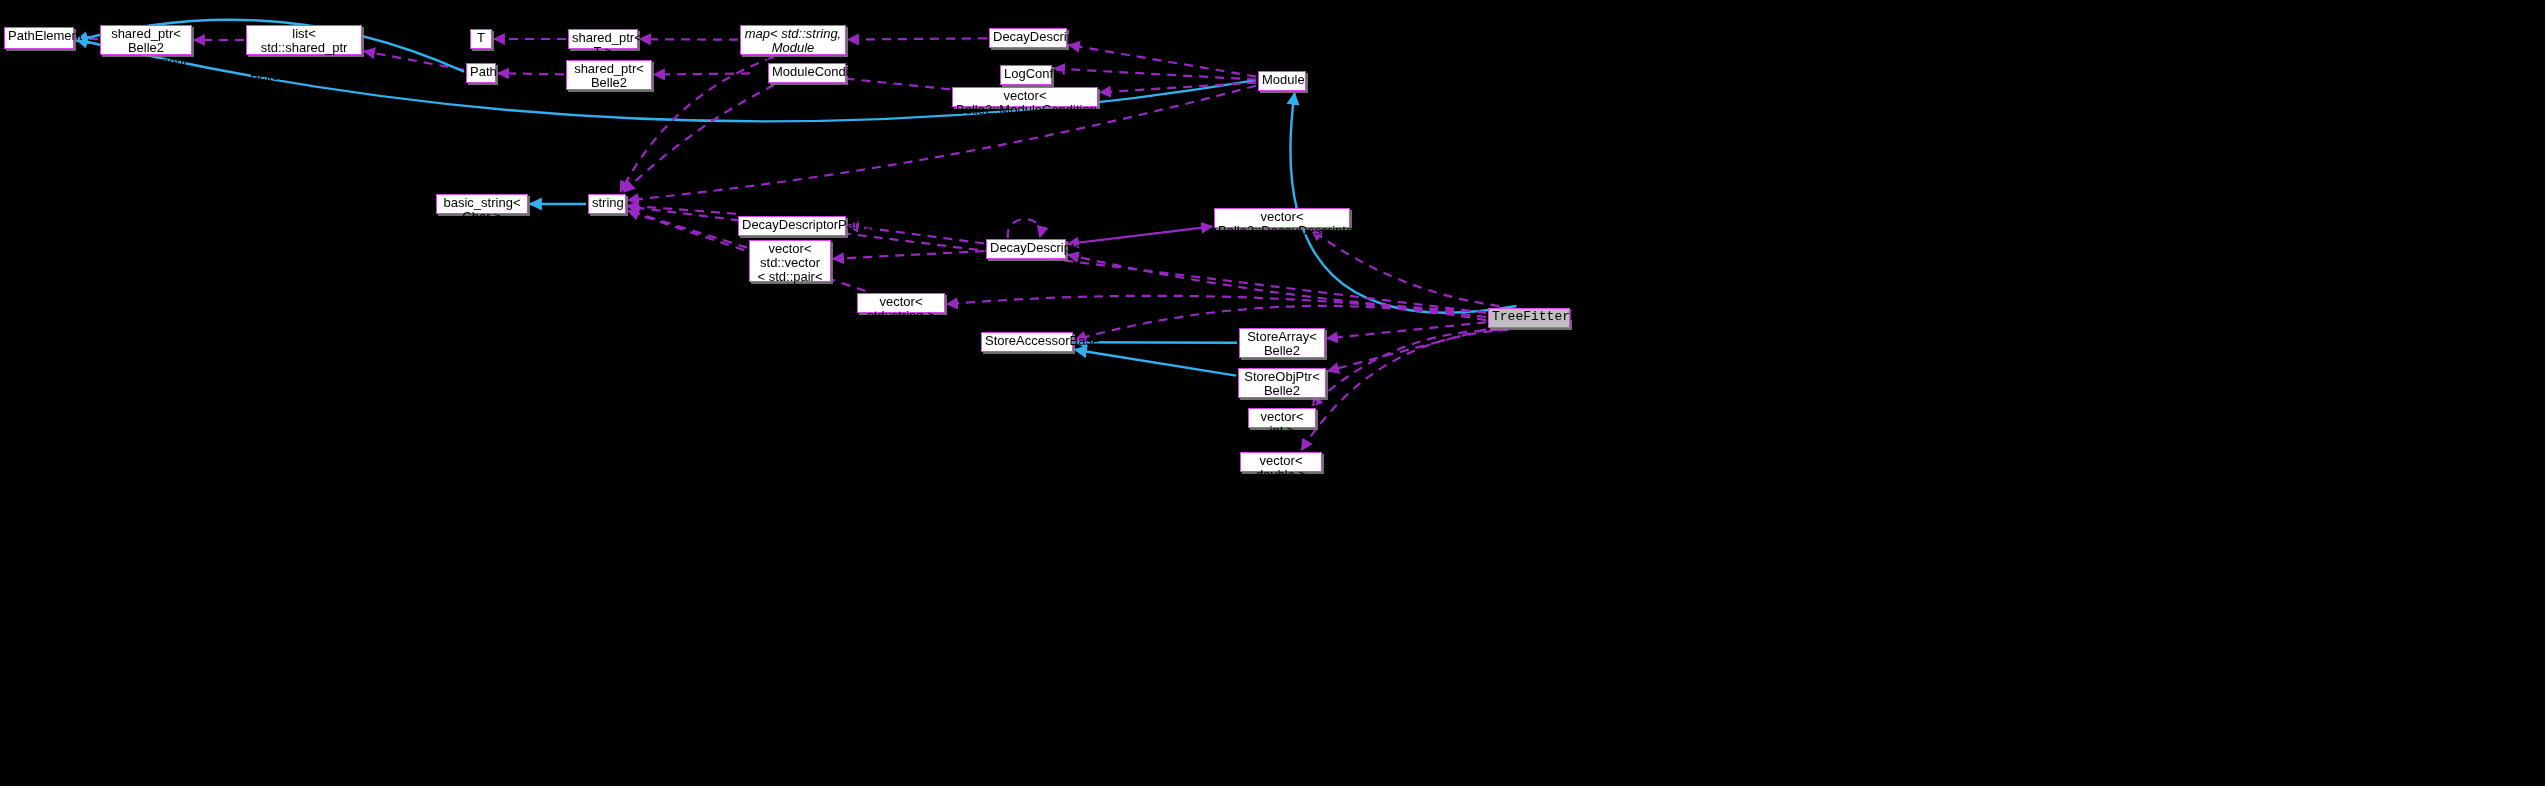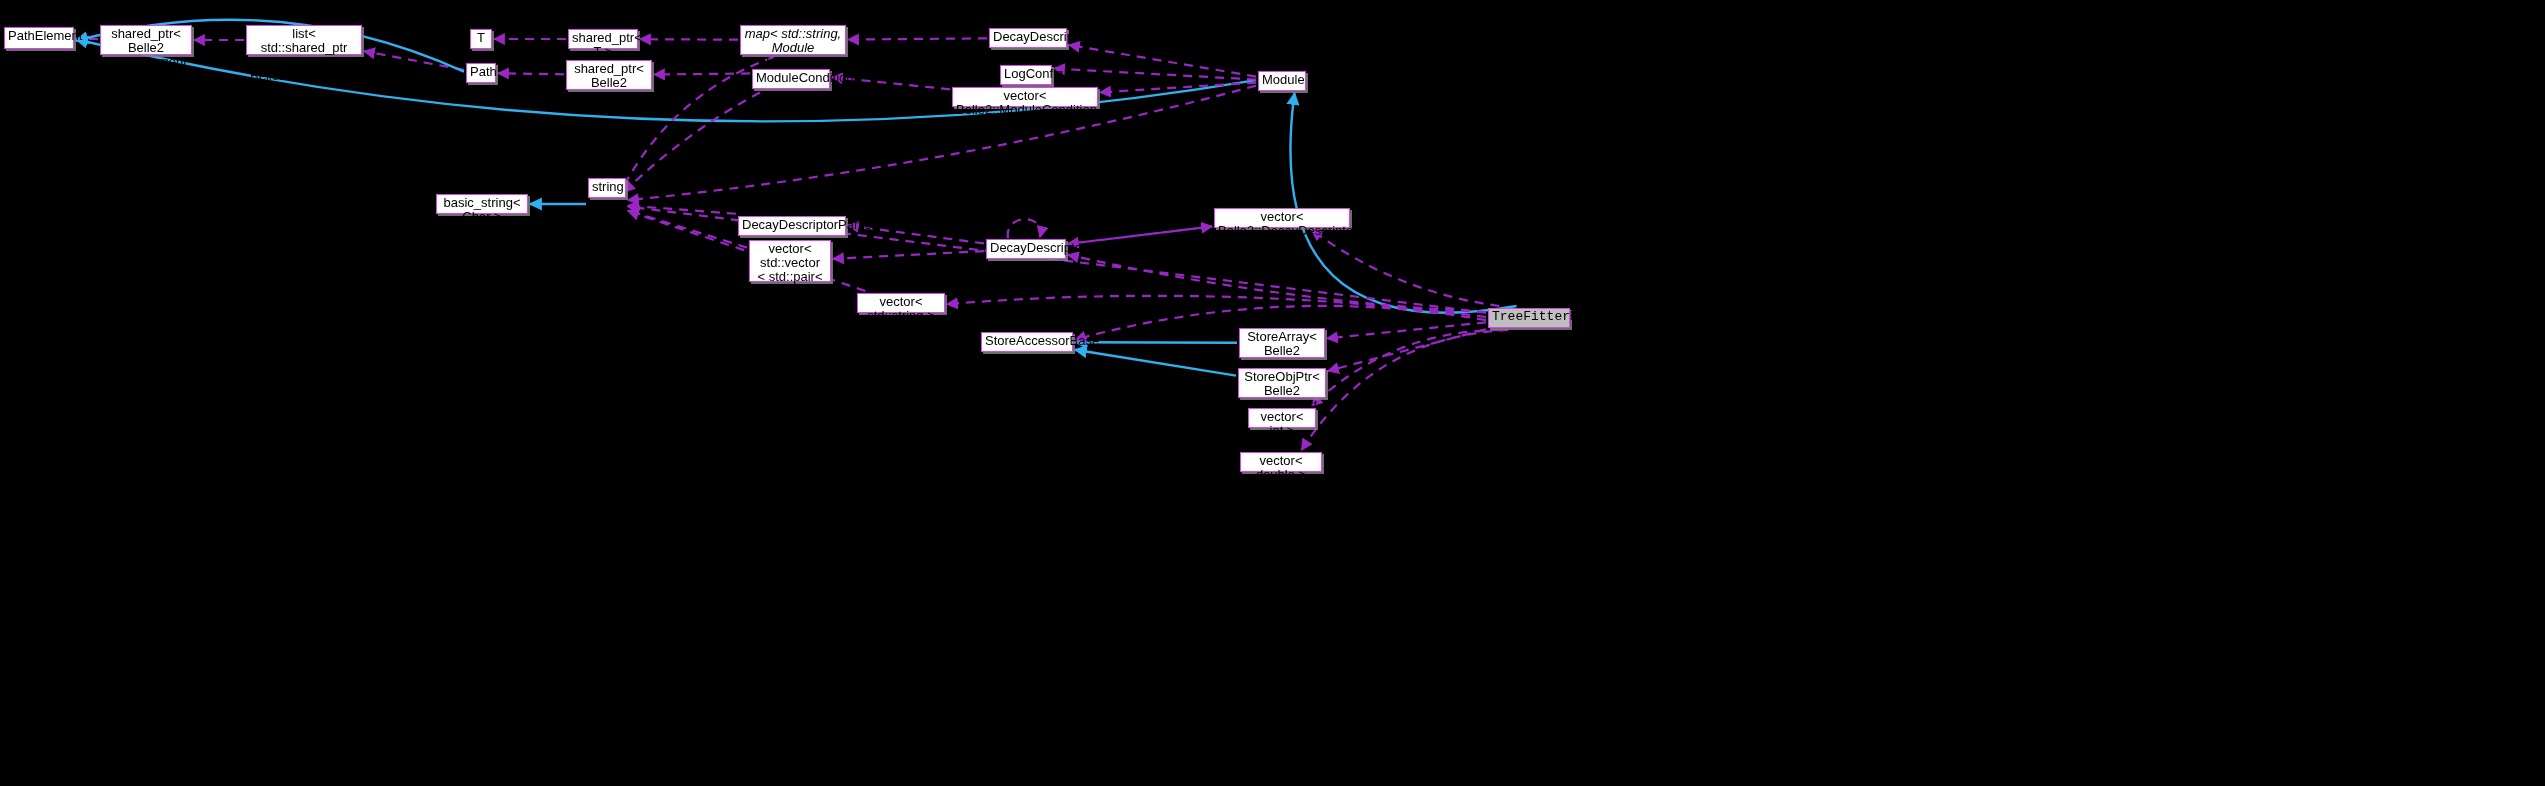--- a/index.html
+++ b/index.html
@@ -72,26 +72,26 @@
       <div class="node" style="left: 246px; top: 25px; width: 116px; height: 30px;"><span>list&lt; std::shared_ptr
 &lt; Belle2::PathElement &gt; &gt;</span></div>
       <div class="node" style="left: 470px; top: 29px; width: 22px; height: 20px;"><span>T</span></div>
       <div class="node" style="left: 568px; top: 29px; width: 70px; height: 20px;"><span>shared_ptr&lt; T &gt;</span></div>
       <div class="node" style="left: 740px; top: 25px; width: 106px; height: 30px; font-style: italic;"><span>map&lt; std::string, Module
 ParamPtr &gt;</span></div>
       <div class="node" style="left: 989px; top: 28px; width: 78px; height: 20px;"><span>DecayDescriptor</span></div>
       <div class="node" style="left: 466px; top: 63px; width: 30px; height: 20px;"><span>Path</span></div>
       <div class="node" style="left: 566px; top: 60px; width: 86px; height: 30px;"><span>shared_ptr&lt; Belle2
 ::Path &gt;</span></div>
-      <div class="node" style="left: 752px; top: 63px; width: 78px; height: 20px; margin-top: 6px;"><span>ModuleCondition</span></div>
+      <div class="node" style="left: 768px; top: 63px; width: 78px; height: 20px;"><span>ModuleCondition</span></div>
       <div class="node" style="left: 1000px; top: 57px; width: 52px; height: 20px; margin-top: 8px;"><span>LogConfig</span></div>
       <div class="node" style="left: 952px; top: 87px; width: 146px; height: 20px;"><span>vector&lt; Belle2::ModuleCondition &gt;</span></div>
       <div class="node" style="left: 1258px; top: 71px; width: 48px; height: 20px;"><span>Module</span></div>
       <div class="node" style="left: 436px; top: 194px; width: 92px; height: 20px;"><span>basic_string&lt; Char &gt;</span></div>
-      <div class="node" style="left: 588px; top: 178px; width: 38px; height: 20px;"><span>string</span></div>
+      <div class="node" style="left: 588px; top: 194px; width: 38px; height: 20px;"><span>string</span></div>
       <div class="node" style="left: 738px; top: 216px; width: 108px; height: 20px;"><span>DecayDescriptorParticle</span></div>
       <div class="node" style="left: 749px; top: 240px; width: 82px; height: 42px;"><span>vector&lt; std::vector
 &lt; std::pair&lt; int, std
 ::string &gt; &gt; &gt;</span></div>
       <div class="node" style="left: 986px; top: 239px; width: 80px; height: 20px;"><span>DecayDescriptor</span></div>
       <div class="node" style="left: 1214px; top: 208px; width: 136px; height: 20px;"><span>vector&lt; Belle2::DecayDescriptor &gt;</span></div>
       <div class="node" style="left: 857px; top: 293px; width: 88px; height: 20px;"><span>vector&lt; std::string &gt;</span></div>
       <div class="node focus" style="left: 1488px; top: 308px; width: 82px; height: 20px;"><span>TreeFitterModule</span></div>
       <div class="node" style="left: 981px; top: 332px; width: 92px; height: 20px;"><span>StoreAccessorBase</span></div>
       <div class="node" style="left: 1239px; top: 328px; width: 86px; height: 30px;"><span>StoreArray&lt; Belle2

